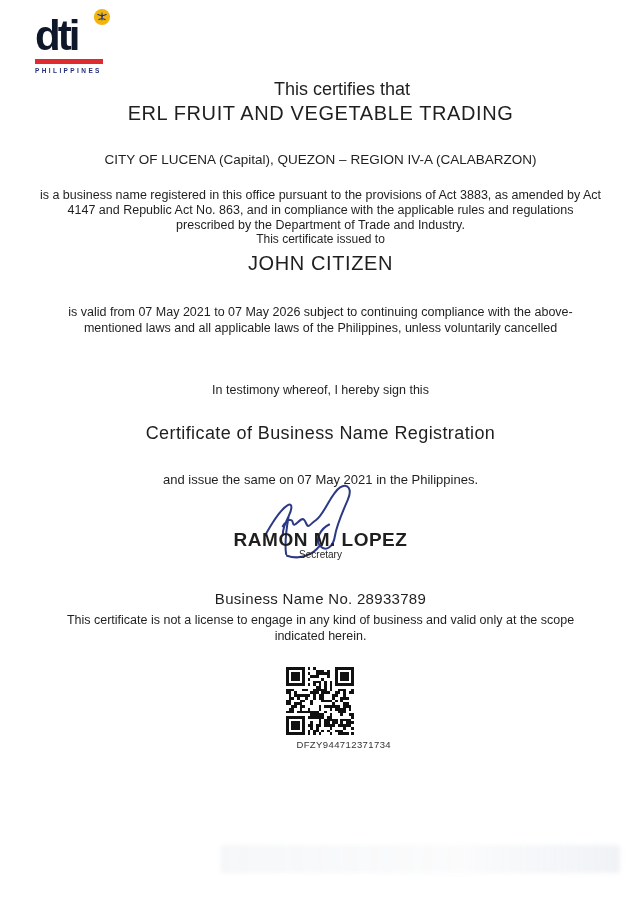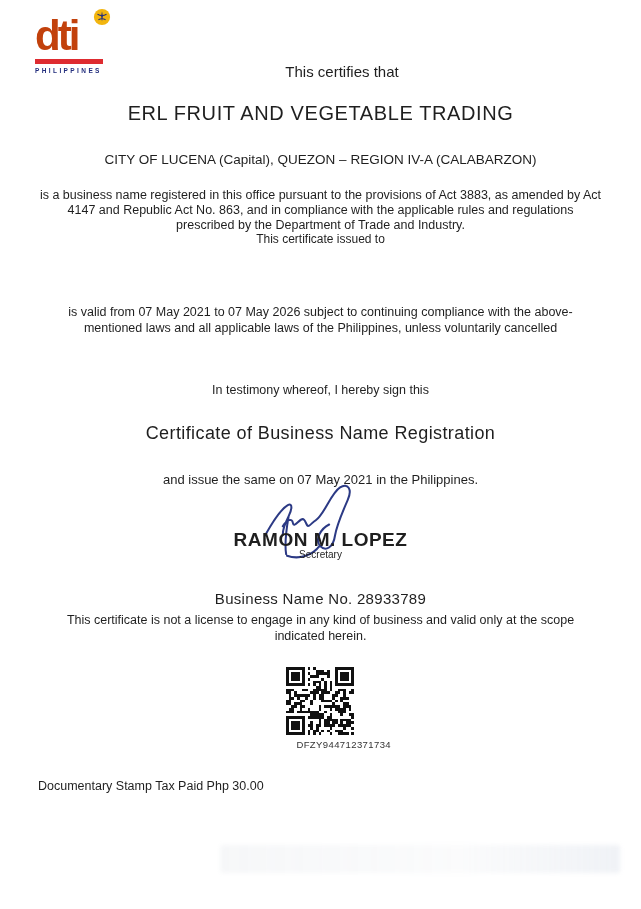--- a/index.html
+++ b/index.html
@@ -2,21 +2,21 @@
 <html><head>
 <meta charset="utf-8">
 <style>
   html,body{margin:0;padding:0;background:#e8e8e8;}
   .page{
     position:relative;width:641px;height:909px;margin:0 auto;background:#ffffff;
     font-family:"Liberation Sans",sans-serif;color:#1f1f1f;overflow:hidden;
   }
   .abs{position:absolute;}
   .c{position:absolute;left:0;right:0;text-align:center;}
-  .certifies{top:63px;font-size:15px;padding-left:43px;}
+  .certifies{top:79px;font-size:18px;padding-left:43px;}
   .bizname{top:102px;font-size:20px;letter-spacing:0.6px;}
   .scope{top:127px;font-size:12.5px;}
   .location{top:152px;font-size:13.5px;}
   .clause{top:188px;font-size:12.5px;line-height:15px;}
   .clause .inner, .validity .inner, .disclaimer .inner{display:inline-block;max-width:565px;}
   .issuedto{top:232px;font-size:12px;}
   .owner{top:252px;font-size:20px;letter-spacing:0.6px;}
   .validity{top:305px;font-size:12.5px;line-height:15.5px;}
   .validity .inner{max-width:535px;}
   .testimony{top:383px;font-size:12.5px;}
@@ -29,21 +29,21 @@
   .disclaimer .inner{max-width:560px;}
   .qrbox{left:286px;top:667px;width:68px;height:68px;}
   .qrbox svg{width:100%;height:100%;display:block;fill:#111;}
   .qrlabel{left:251px;top:739px;width:140px;text-align:right;font-size:9.5px;letter-spacing:0.4px;color:#333;}
   .stamp{left:38px;top:779px;font-size:12.5px;text-align:left;}
 
   
   .logo{left:35px;top:8px;width:72px;height:76px;}
   .logo-text{
     display:block;font-size:42px;font-weight:bold;line-height:40px;
-    letter-spacing:-3px;color:#c2410c;margin-top:8px;
+    letter-spacing:-3px;color:#0f172a;margin-top:8px;
   }
   .logo-emblem{position:absolute;top:0;right:-4px;width:18px;height:18px;}
   .logo-bar{width:68px;height:5px;background:#de2b30;margin-top:3px;}
   .logo-country{
     margin-top:3px;font-size:6.5px;font-weight:bold;letter-spacing:2.4px;
     color:#232e7d;white-space:nowrap;
   }
 
   
   .sig-svg{left:260px;top:479px;width:118px;height:86px;}
@@ -76,20 +76,21 @@
   <div class="c certifies">This certifies that</div>
 
   <div class="c bizname">ERL FRUIT AND VEGETABLE TRADING</div>
   <div class="c location">CITY OF LUCENA (Capital), QUEZON – REGION IV-A (CALABARZON)</div>
 
   <div class="c clause">
     <span class="inner">is a business name registered in this office pursuant to the provisions of Act 3883, as amended by Act 4147 and Republic Act No. 863, and in compliance with the applicable rules and regulations prescribed by the Department of Trade and Industry.</span>
   </div>
   <div class="c issuedto">This certificate issued to</div>
 
+  <div class="c owner">JOHN CITIZEN</div>
 
   <div class="c validity">
     <span class="inner">is valid from 07 May 2021 to 07 May 2026 subject to continuing compliance with the above-mentioned laws and all applicable laws of the Philippines, unless voluntarily cancelled</span>
   </div>
 
   <div class="c testimony">In testimony whereof, I hereby sign this</div>
 
   <div class="c certtitle">Certificate of Business Name Registration</div>
 
   <div class="c issueline">and issue the same on 07 May 2021 in the Philippines.</div>
@@ -426,16 +427,15 @@
         <rect x="16" y="24" width="1" height="1"></rect>
         <rect x="19" y="24" width="1" height="1"></rect>
         <rect x="20" y="24" width="1" height="1"></rect>
         <rect x="21" y="24" width="1" height="1"></rect>
         <rect x="22" y="24" width="1" height="1"></rect>
         <rect x="24" y="24" width="1" height="1"></rect>
       </svg>
     </div>
   <div class="abs qrlabel">DFZY944712371734</div>
 
-  <div class="abs stamp">Documentary Stamp Tax Paid Php 30.00</div>
 
   <div class="abs artifact"></div>
 </div>
 
 </body></html>

